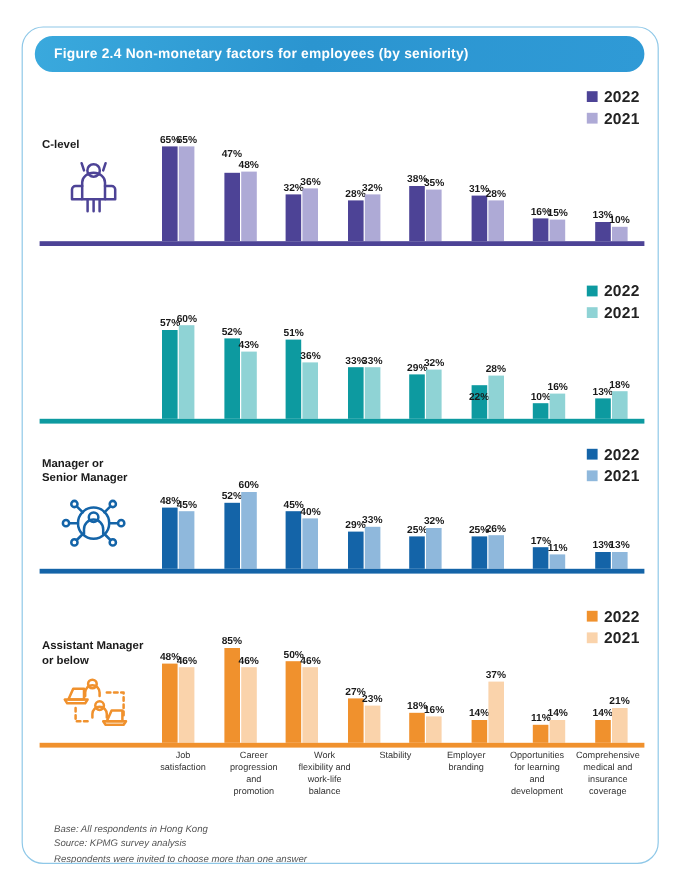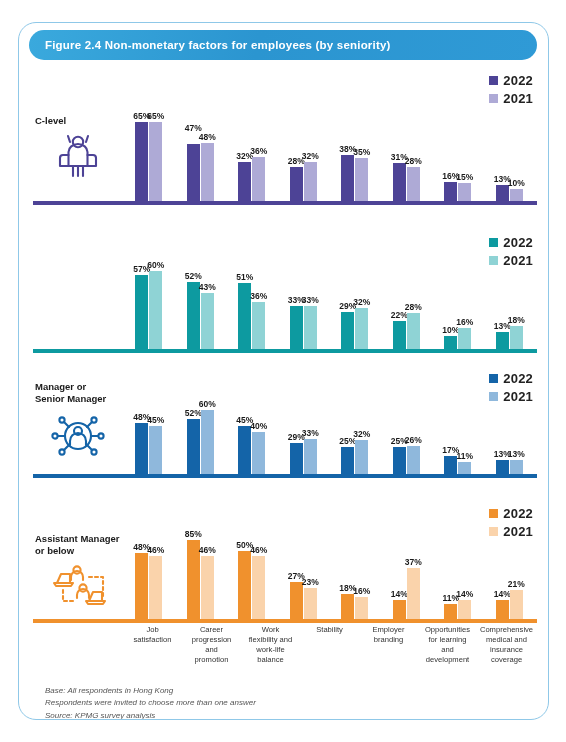--- a/index.html
+++ b/index.html
@@ -314,21 +314,21 @@
               <span class="bar-val" style="bottom: 38px;">29%</span>
             </div>
             <div class="bar-wrap">
               <div class="bar" style="height: 41px; background: rgb(143, 211, 213);"></div>
               <span class="bar-val" style="bottom: 42px;">32%</span>
             </div>
           </div>
           <div class="group">
             <div class="bar-wrap">
               <div class="bar" style="height: 28px; background: rgb(13, 154, 160);"></div>
-              <span class="bar-val" style="bottom: 29px;">22%</span>
+              <span class="bar-val" style="bottom: 14px;">22%</span>
             </div>
             <div class="bar-wrap">
               <div class="bar" style="height: 36px; background: rgb(143, 211, 213);"></div>
               <span class="bar-val" style="bottom: 37px;">28%</span>
             </div>
           </div>
           <div class="group">
             <div class="bar-wrap">
               <div class="bar" style="height: 13px; background: rgb(13, 154, 160);"></div>
               <span class="bar-val" style="bottom: 14px;">10%</span>
@@ -594,17 +594,17 @@
 and
 development</div>
       <div class="xlabel" style="white-space: pre-line;">Comprehensive
 medical and
 insurance
 coverage</div>
     </div>
 
   <div class="notes">
     <div class="note">Base: All respondents in Hong Kong</div>
+    <div class="note">Source: KPMG survey analysis</div>
     <div class="note">Respondents were invited to choose more than one answer</div>
-    <div class="note">Source: KPMG survey analysis</div>
   </div>
 
 </div>
 
 </body></html>

